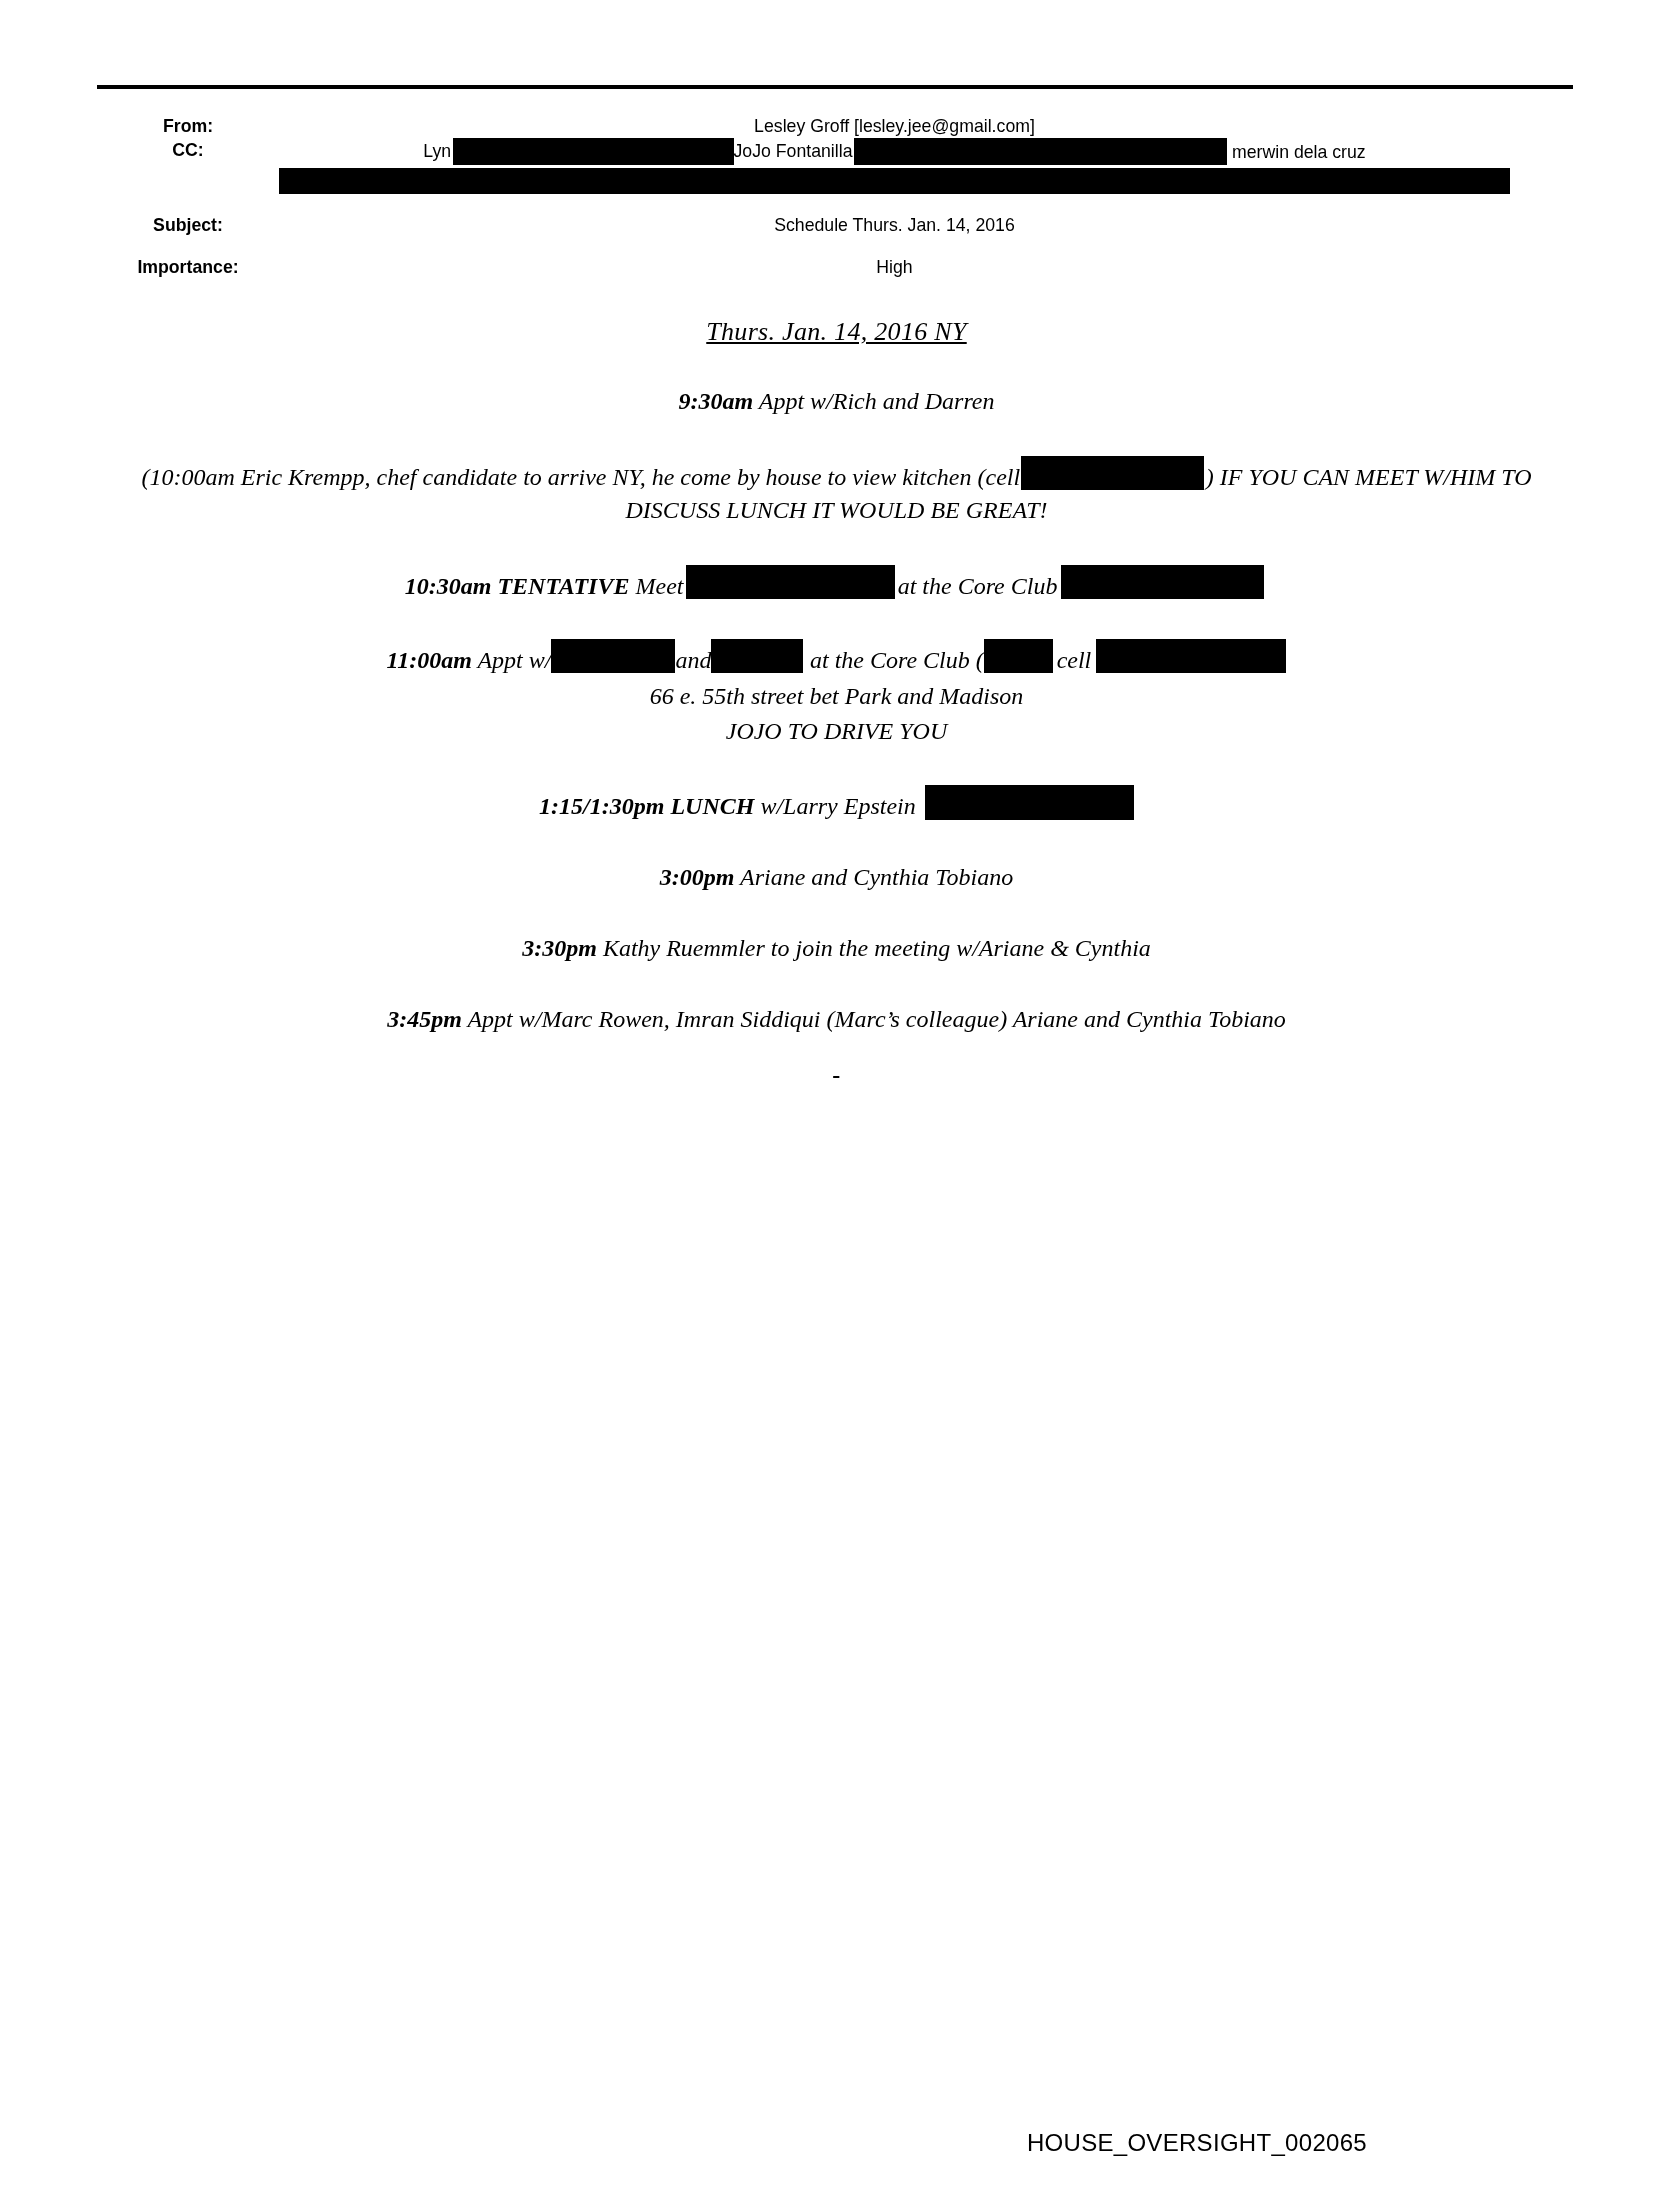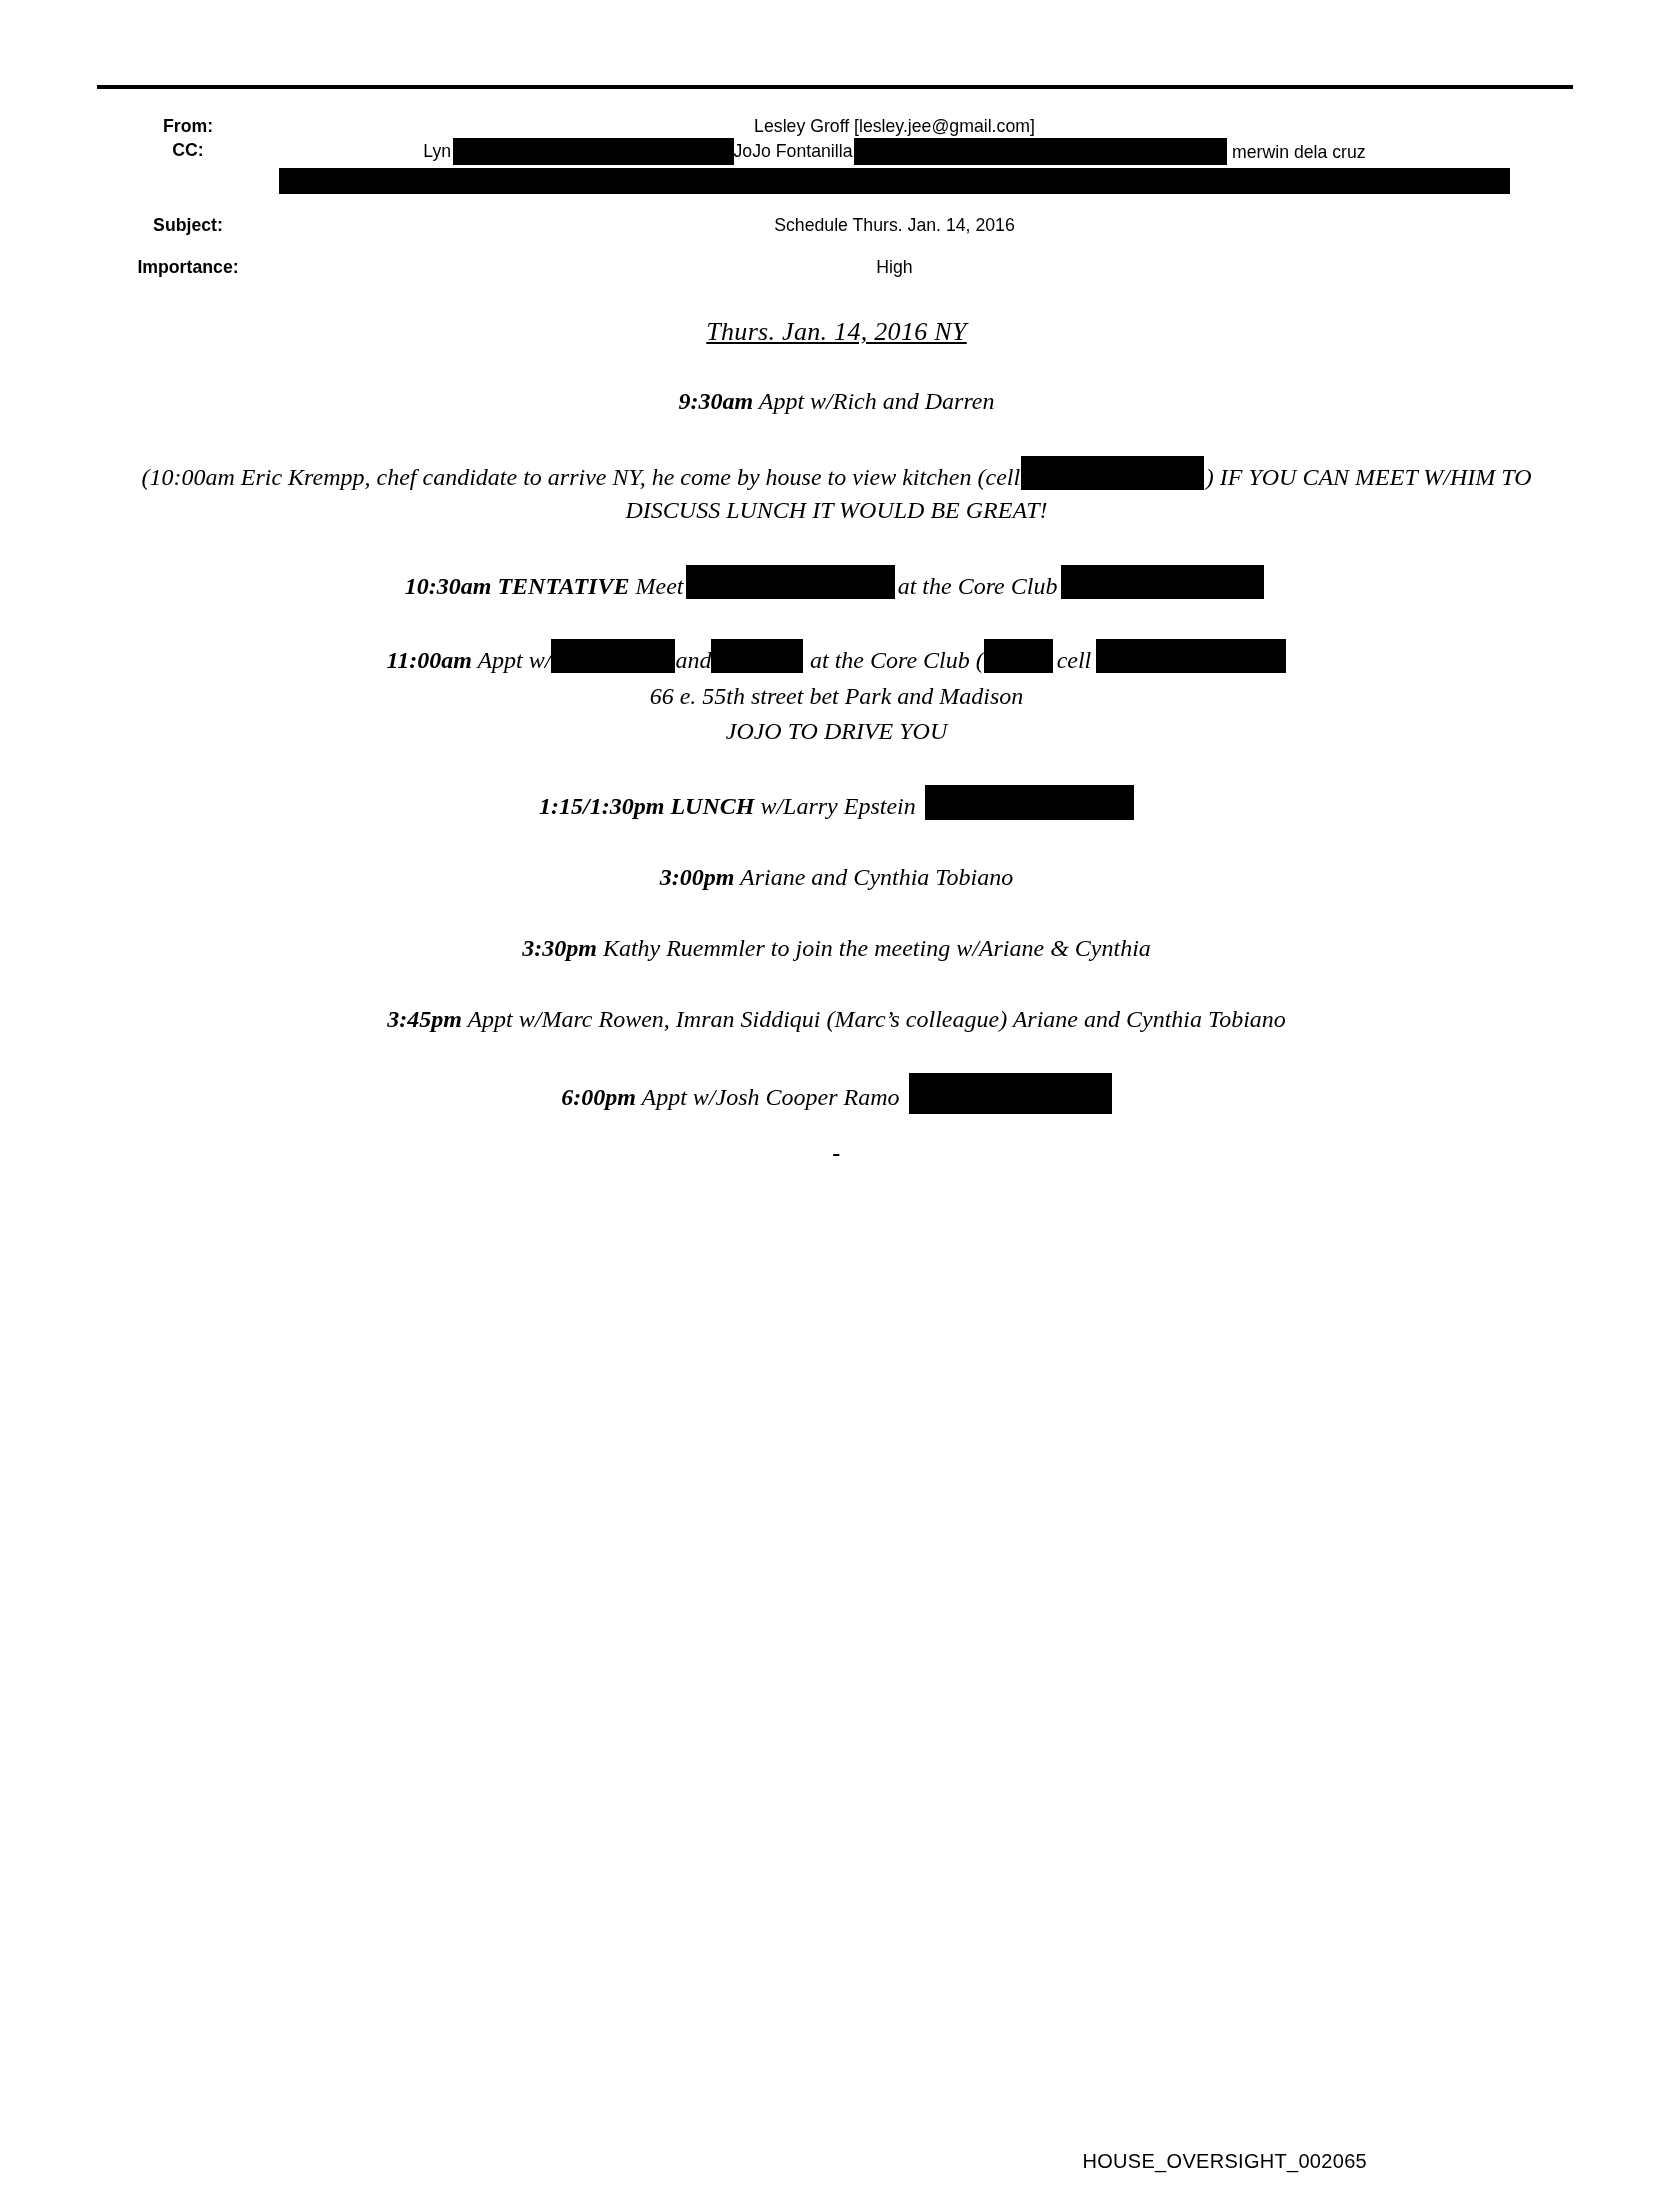--- a/index.html
+++ b/index.html
@@ -106,23 +106,23 @@
     font-family: "Liberation Serif", serif;
     font-weight: bold;
     font-size: 24px;
     margin-top: 26px;
     letter-spacing: 0.7px;
   }
 
   .footer {
     position: absolute;
     right: 79px;
-    bottom: 32px;
+    bottom: 48px;
     font-family: "Liberation Sans", sans-serif;
-    font-size: 20px;
+    font-size: 24px;
     letter-spacing: 0.3px;
   }
 </style>
 </head>
 <body>
 
 <div class="page">
 
   <div class="content">
 
@@ -198,24 +198,20 @@
       <div class="para">
         <span class="b">3:30pm</span>
         <span>Kathy Ruemmler to join the meeting w/Ariane &amp; Cynthia</span>
       </div>
 
       <div class="para">
         <span class="b">3:45pm</span>
         <span>Appt w/Marc Rowen, Imran Siddiqui (Marc’s colleague) Ariane and Cynthia Tobiano</span>
       </div>
 
-      <div class="para">
-        <span class="b">6:00pm</span>
-        <span>Appt w/Josh Cooper Ramo</span><span class="rd" style="width:203px;height:41px;vertical-align:-9.2px;margin-left:9.2px;"></span>
-      </div>
 
       <div class="dash">-</div>
 
     </div>
   </div>
 
   <div class="footer">HOUSE_OVERSIGHT_002065</div>
 
 </div>
 

